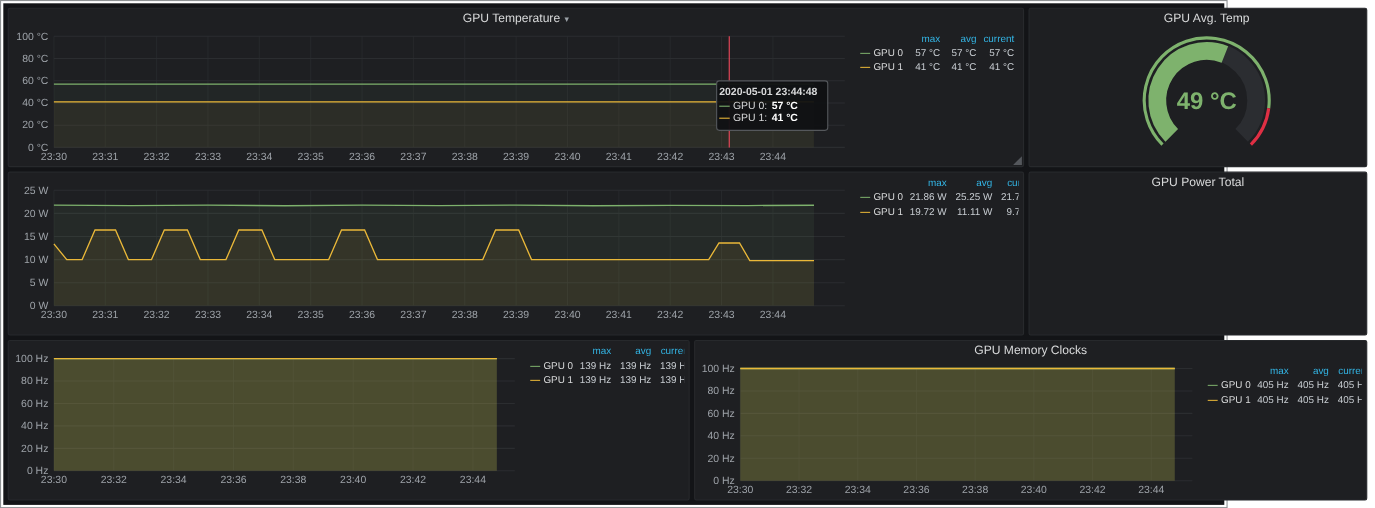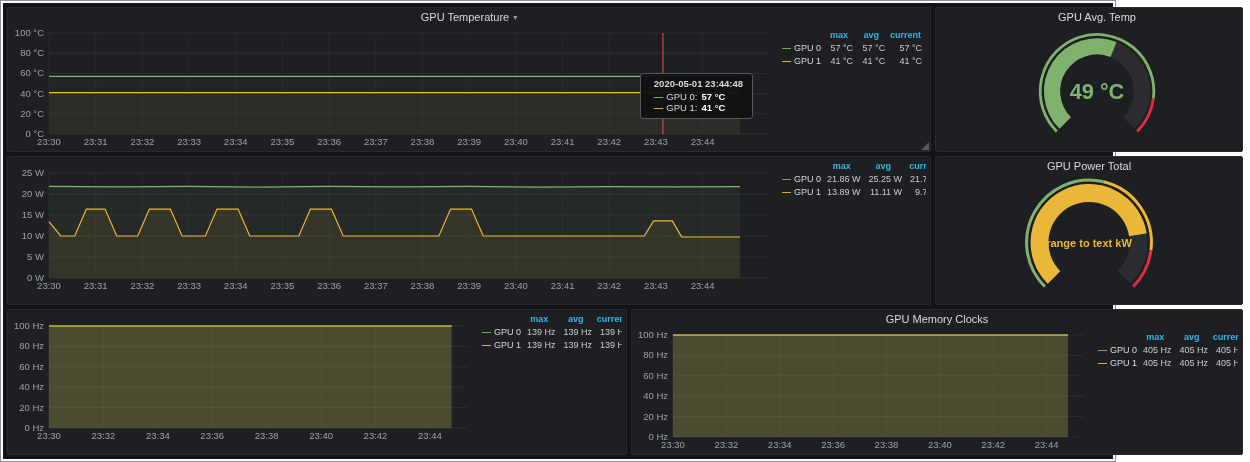--- a/index.html
+++ b/index.html
@@ -30,29 +30,29 @@
   .panel-body { flex:1; display:flex; min-height:0; padding:0 4px 2px 4px; }
   .chart-wrap { flex:1; position:relative; min-width:0; }
   .chart-wrap svg, .gauge-body svg { width:100%; height:100%; display:block; }
   svg text { font-family:"Liberation Sans",sans-serif; }
   .tick { fill:#9da2a8; font-size:9.5px; }
   .gv-big { font-size:23px; font-weight:700; }
   .gv-small { font-size:11px; font-weight:700; }
   .legend { flex:0 0 150px; padding:3px 2px 0 6px; overflow:hidden; }
   .p5 .legend, .p6 .legend { flex:0 0 146px; }
   .legend-table { width:100%; border-collapse:collapse; font-size:9px; line-height:13px; }
-  .legend-table th { font-weight:700; text-align:center; padding:0 2px; }
+  .legend-table th { font-weight:400; text-align:right; padding:0 2px; }
   .legend-table td { white-space:nowrap; }
   .legend-table td.nm { text-align:left; color:#d8d9da; cursor:pointer; }
   .legend-table td.val { text-align:right; color:#c7ccd1; padding:0 2px 0 6px; }
   .dash-icon { font-weight:700; margin-right:3px; }
   .tooltip {
     position:absolute; right:3%; top:38%; z-index:5;
     background:rgba(16,17,19,0.95); border:1px solid #55585c; border-radius:3px;
-    padding:4px 9px 5px 13px; font-size:9.5px; color:#d8d9da; white-space:nowrap;
+    padding:4px 9px 5px 2px; font-size:9.5px; color:#d8d9da; white-space:nowrap;
   }
   .tt-time { font-weight:700; margin-bottom:2px; }
   .tt-row b { margin-left:4px; color:#fff; }
   .resize-handle {
     position:absolute; right:1px; bottom:1px; width:0; height:0; cursor:nwse-resize;
     border-left:8px solid transparent; border-bottom:8px solid #54575c;
   }
   .gauge-body { justify-content:center; }
 </style>
 </head>
@@ -236,44 +236,34 @@
             </thead>
             <tbody>
               <tr>
                 <td class="nm"><span class="dash-icon" style="color: rgb(126, 178, 109);">—</span><span>GPU 0</span></td>
                 <td class="val">21.86 W</td>
                 <td class="val">25.25 W</td>
                 <td class="val">21.77 W</td>
               </tr>
               <tr>
                 <td class="nm"><span class="dash-icon" style="color: rgb(234, 184, 57);">—</span><span>GPU 1</span></td>
-                <td class="val">13.89 W</td>
+                <td class="val">19.72 W</td>
                 <td class="val">11.11 W</td>
                 <td class="val">9.76 W</td>
               </tr>
             </tbody>
           </table>
         </aside>
       </div>
     </section>
 
     <section class="panel p4">
       <header class="panel-header">
         <span>GPU Power Total</span>
       </header>
-      <div class="panel-body gauge-body">
-        <svg viewBox="0 0 298 127">
-            <path d="M 113.9982143312659 102.5017856687341 A 49.5 49.5 0 1 1 184.0017856687341 102.5017856687341" stroke="#2b2d31" stroke-width="17.82" fill="none"></path>
-            <path d="M 113.9982143312659 102.5017856687341 A 49.5 49.5 0 1 1 197.89057285945933 59.75649398050857" stroke="#eab839" stroke-width="17.82" fill="none"></path>
-            <path d="M 104.86946578614757 111.63053421385243 A 62.41 62.41 0 0 1 163.56932515824707 6.814393267981011" stroke="#7eb26d" stroke-width="3" fill="none"></path>
-            <path d="M 163.56932515824707 6.814393267981011 A 62.41 62.41 0 0 1 210.91787850903657 75.32204710674822" stroke="#eab839" stroke-width="3" fill="none"></path>
-            <path d="M 210.91787850903657 75.32204710674822 A 62.41 62.41 0 0 1 193.13053421385243 111.63053421385243" stroke="#e02f44" stroke-width="3" fill="none"></path>
-            <text x="149" y="71.5" text-anchor="middle" class="gv-small" fill="#eab839">range to text kW</text>
-          </svg>
-      </div>
     </section>
 
     <section class="panel p5">
       <div class="panel-body">
         <div class="chart-wrap">
           <svg viewBox="0 0 464 124">
               <line x1="37" x2="37" y1="7" y2="109" stroke="#26282b" stroke-width="1"></line>
               <text x="37" y="120" text-anchor="middle" class="tick">23:30</text>
               <line x1="91.41558441558442" x2="91.41558441558442" y1="7" y2="109" stroke="#26282b" stroke-width="1"></line>
               <text x="91.41558441558442" y="120" text-anchor="middle" class="tick">23:32</text>

